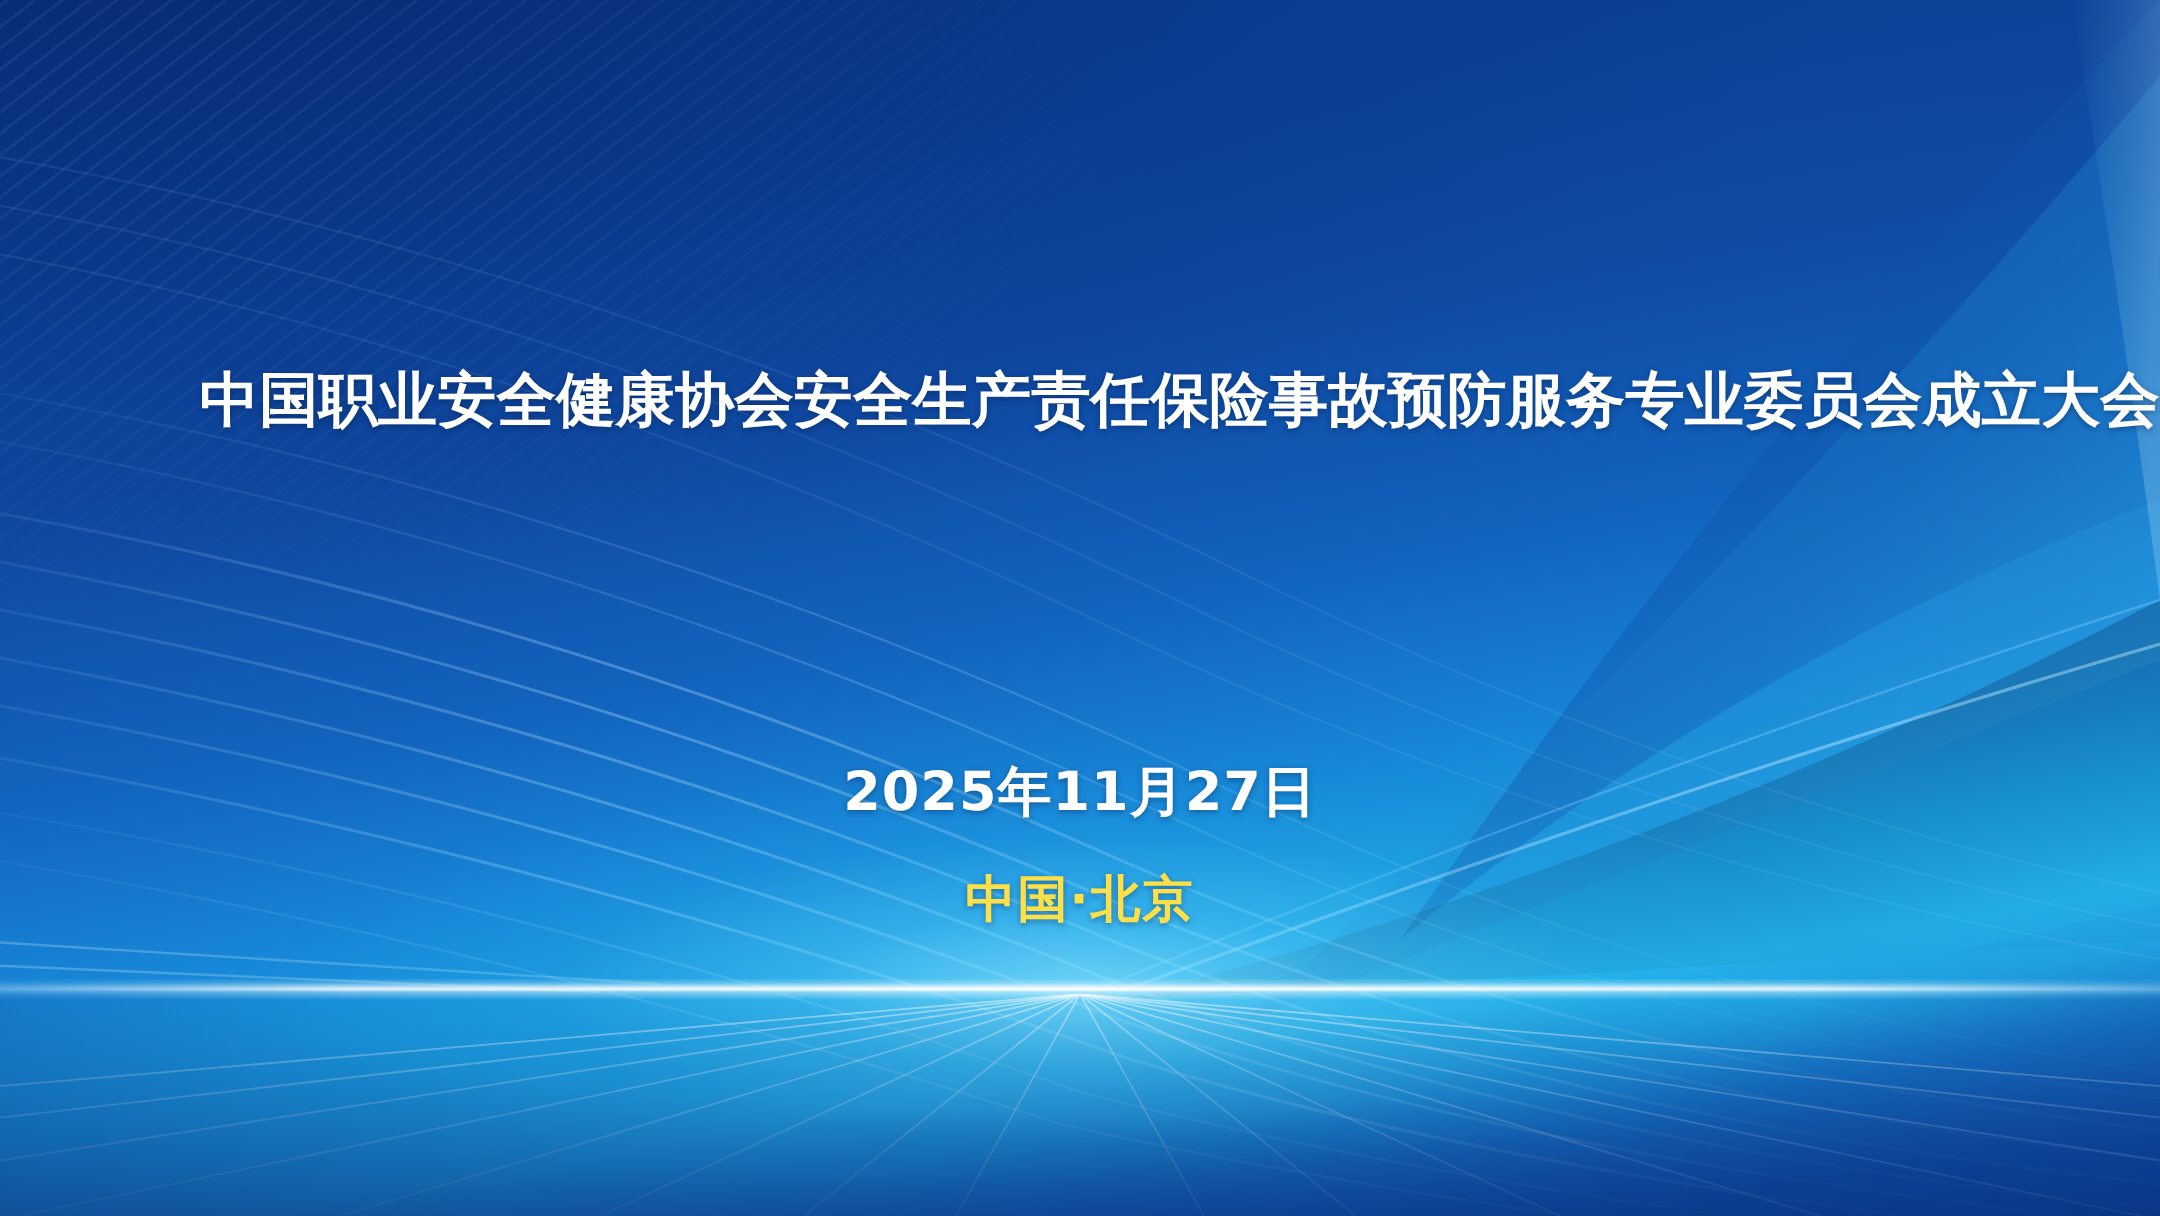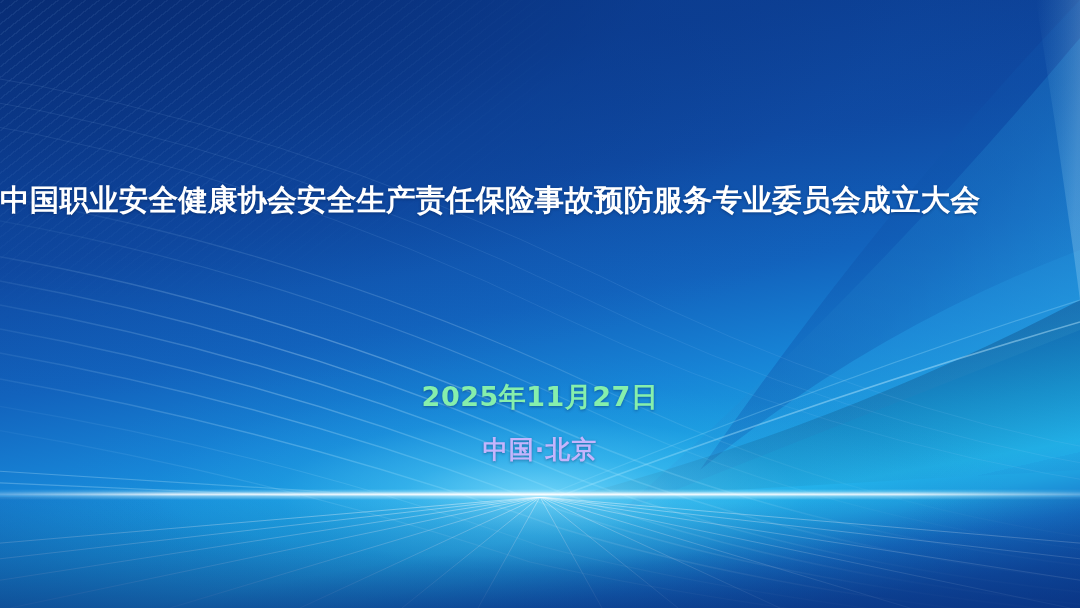--- a/index.html
+++ b/index.html
@@ -118,50 +118,50 @@
   .content {
     position: absolute;
     inset: 0;
   }
 
   .title-block {
     position: absolute;
     top: 178px;
     left: 0;
     width: 1080px;
-    text-align: left;
+    text-align: right;
   }
   .title-line {
     color: #ffffff;
     font-weight: bold;
     font-size: 29.5px;
     line-height: 44px;
     letter-spacing: 0.2px;
     white-space: nowrap;
     text-shadow: 0 1px 3px rgba(4,26,70,0.45);
   }
 
   .meta-block {
     position: absolute;
     top: 378px;
     left: 0;
     width: 1080px;
     text-align: center;
   }
   .meta-date {
-    color: #86efac;
+    color: #ffffff;
     font-weight: bold;
     font-size: 27px;
     line-height: 38px;
     letter-spacing: 0.5px;
     text-shadow: 0 1px 3px rgba(4,26,70,0.40);
   }
   .meta-place {
     margin-top: 16px;
-    color: #c4b5fd;
+    color: #fde047;
     font-weight: bold;
     font-size: 25px;
     line-height: 36px;
     letter-spacing: 1px;
     text-shadow: 0 1px 3px rgba(4,26,70,0.40);
   }
 </style>
 </head>
 <body>
 

